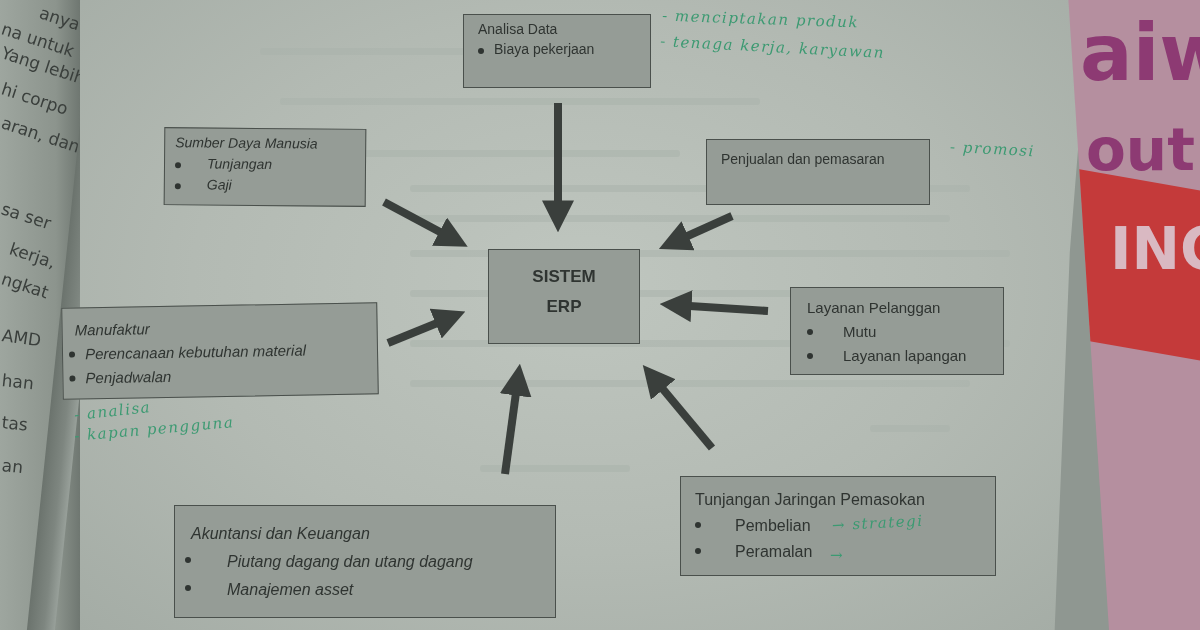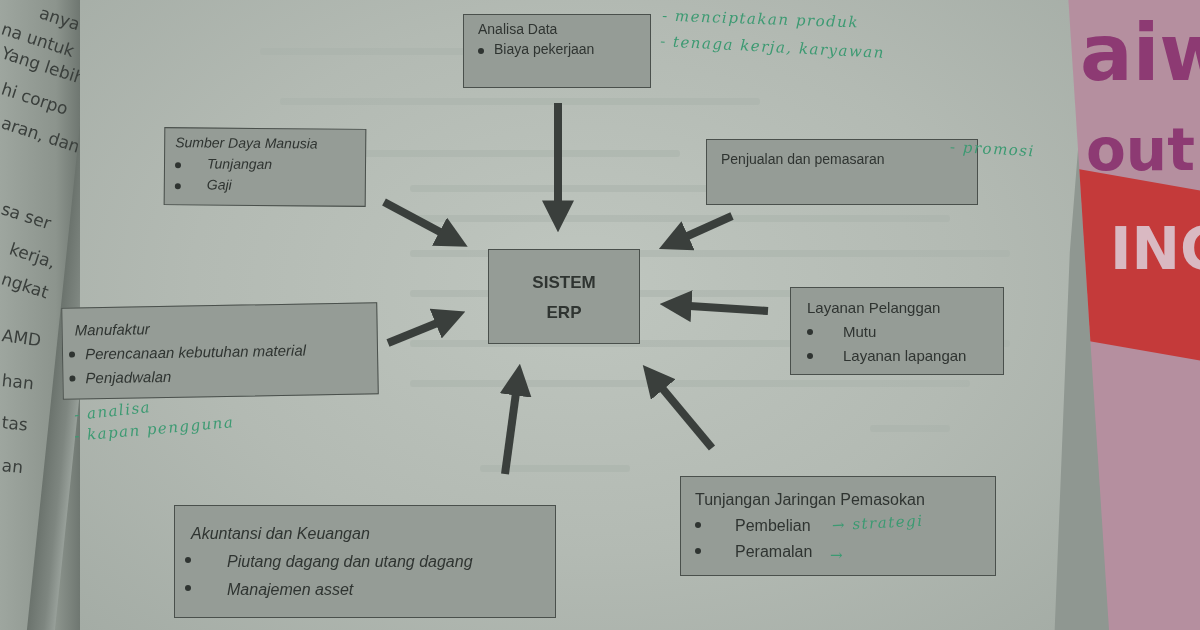--- a/index.html
+++ b/index.html
@@ -138,40 +138,40 @@
     <line x1="384" y1="202" x2="455" y2="240"></line>
     <line x1="732" y1="216" x2="672" y2="243"></line>
     <line x1="768" y1="311" x2="674" y2="305"></line>
     <line x1="388" y1="343" x2="452" y2="317"></line>
     <line x1="505" y1="474" x2="518" y2="378"></line>
     <line x1="712" y1="448" x2="652" y2="376"></line>
   </g>
 </svg>
 
 <div class="box" style="left:488px;top:249px;width:152px;height:95px;">
-  <div class="center" style="margin-top:12px">SISTEM</div>
+  <div class="center" style="margin-top:6px">SISTEM</div>
   <div class="center">ERP</div>
 </div>
 
 <div class="box" style="left:463px;top:14px;width:188px;height:74px;font-size:14px;line-height:20px;padding:4px 14px;">
   <span class="title">Analisa Data</span>
   <ul>
     <li style="padding-left:16px">Biaya pekerjaan</li>
   </ul>
 </div>
 
 <div class="box italic" style="left:164px;top:128px;width:202px;height:78px;font-size:14px;line-height:21px;padding:4px 10px;transform:rotate(0.5deg);">
   <span class="title">Sumber Daya Manusia</span>
   <ul>
     <li style="padding-left:32px">Tunjangan</li>
     <li style="padding-left:32px">Gaji</li>
   </ul>
 </div>
 
-<div class="box" style="left:706px;top:139px;width:272px;height:66px;font-size:14px;line-height:21px;padding:9px 14px;">
+<div class="box" style="left:706px;top:139px;width:224px;height:66px;font-size:14px;line-height:21px;padding:9px 14px;">
   <span class="title">Penjualan dan pemasaran</span>
 </div>
 
 <div class="box" style="left:790px;top:287px;width:214px;height:88px;font-size:15px;line-height:24px;padding:8px 16px;">
   <span class="title">Layanan Pelanggan</span>
   <ul>
     <li style="padding-left:36px">Mutu</li>
     <li style="padding-left:36px">Layanan lapangan</li>
   </ul>
 </div>

